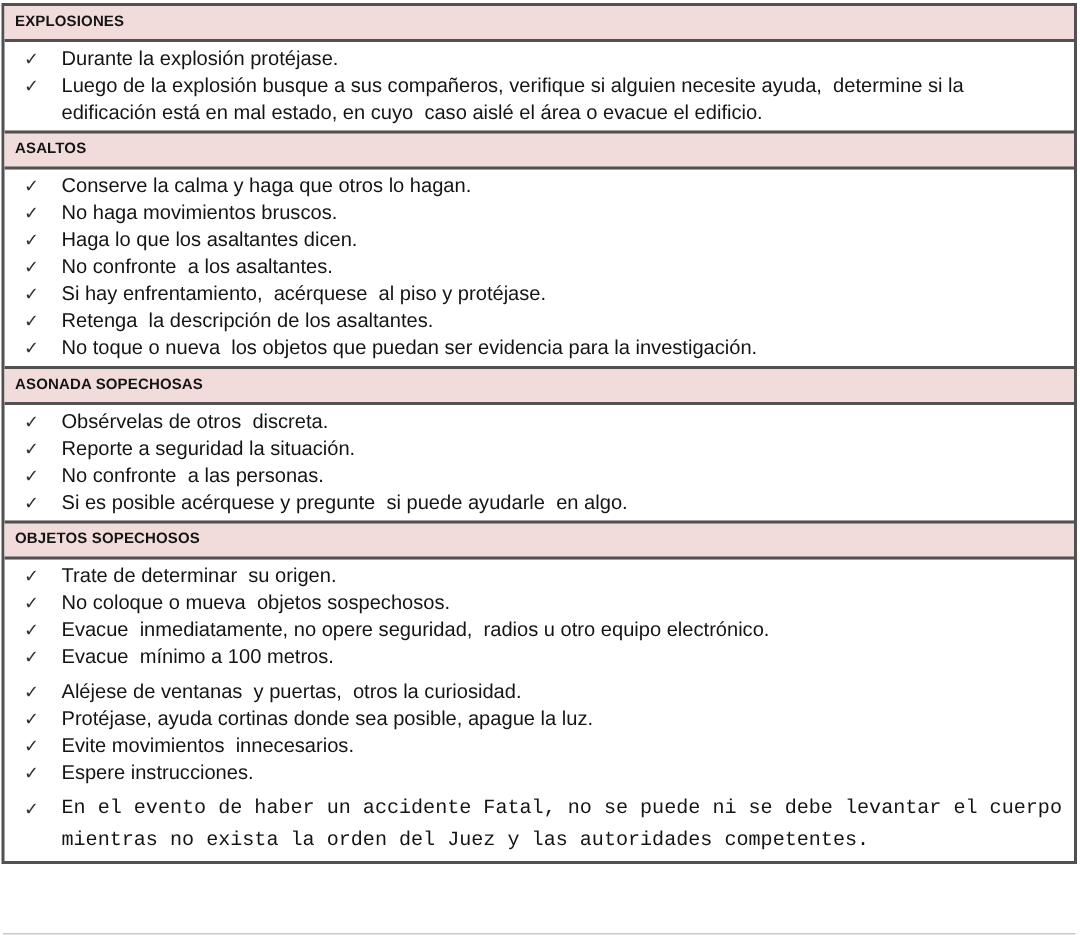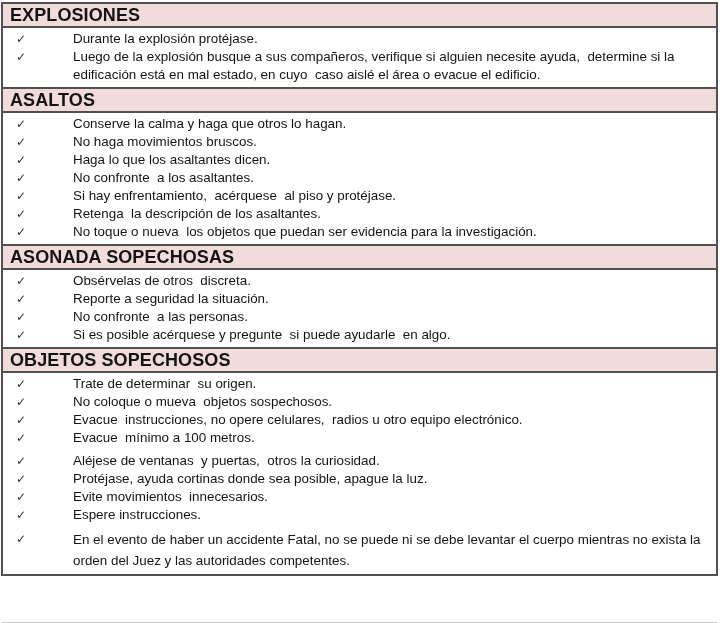--- a/index.html
+++ b/index.html
@@ -20,44 +20,43 @@
     position:absolute;left:1px;top:2px;width:717px;
     border:2px solid var(--border-color);
     background:#ffffff;
   }
   .section{width:100%;}
   .sec-header{
     background:var(--header-bg);
     border-top:2px solid var(--border-color);
     border-bottom:2px solid var(--border-color);
     font-weight:bold;
-    font-size:18px;
+    font-size:10px;
     line-height:16px;
     padding:3px 6px 3px 7px;
     letter-spacing:.1px;
   }
   .section:first-child .sec-header{border-top:none;}
   .sec-items{padding:2px 8px 3px 0;}
   .item-line{display:flex;align-items:flex-start;}
   .check{
     flex:0 0 38px;
     padding-left:13px;
     font-size:12px;
     line-height:18px;
     color:#2e2e2e;
   }
   .item-text{
     flex:1 1 auto;
     font-size:13.4px;
     line-height:18px;
     white-space:pre-wrap;
-    margin-left:32px;
   }
   .section:last-child .check{line-height:21px;}
-  .section:last-child .item-text{line-height:21px;}
+  .section:last-child .item-text{line-height:21px;font-family:Liberation Mono, monospace;}
   .page-bottom-edge{
     position:absolute;left:2px;right:3px;bottom:0;
     border-top:1px solid #c9c9c9;
     height:1px;
   }
 </style>
 </head>
 <body>
 
 <div class="page">
@@ -142,21 +141,21 @@
     <div class="item-line">
         <span class="check">✓</span>
         <span class="item-text">Trate de determinar  su origen.</span>
       </div>
           <div class="item-line">
         <span class="check">✓</span>
         <span class="item-text">No coloque o mueva  objetos sospechosos.</span>
       </div>
           <div class="item-line">
         <span class="check">✓</span>
-        <span class="item-text">Evacue  instrucciones, no opere celulares,  radios u otro equipo electrónico.</span>
+        <span class="item-text">Evacue  inmediatamente, no opere seguridad,  radios u otro equipo electrónico.</span>
       </div>
           <div class="item-line">
         <span class="check">✓</span>
         <span class="item-text">Evacue  mínimo a 100 metros.</span>
       </div>
         </div>
   </section>
 
   <section class="section">
     <div class="sec-items">

